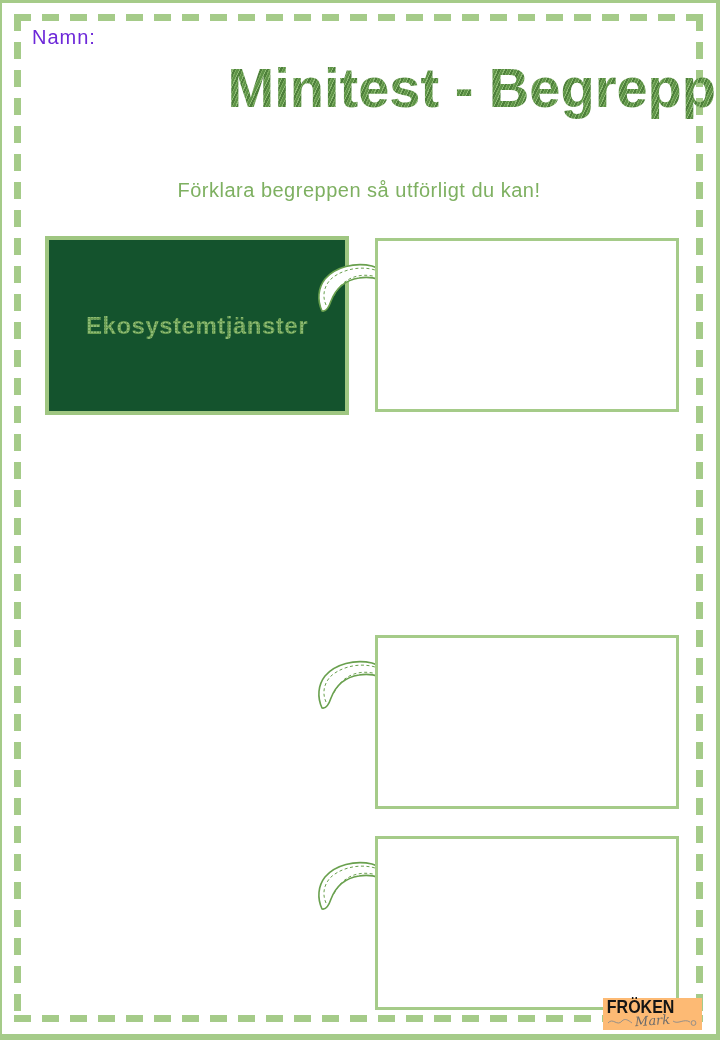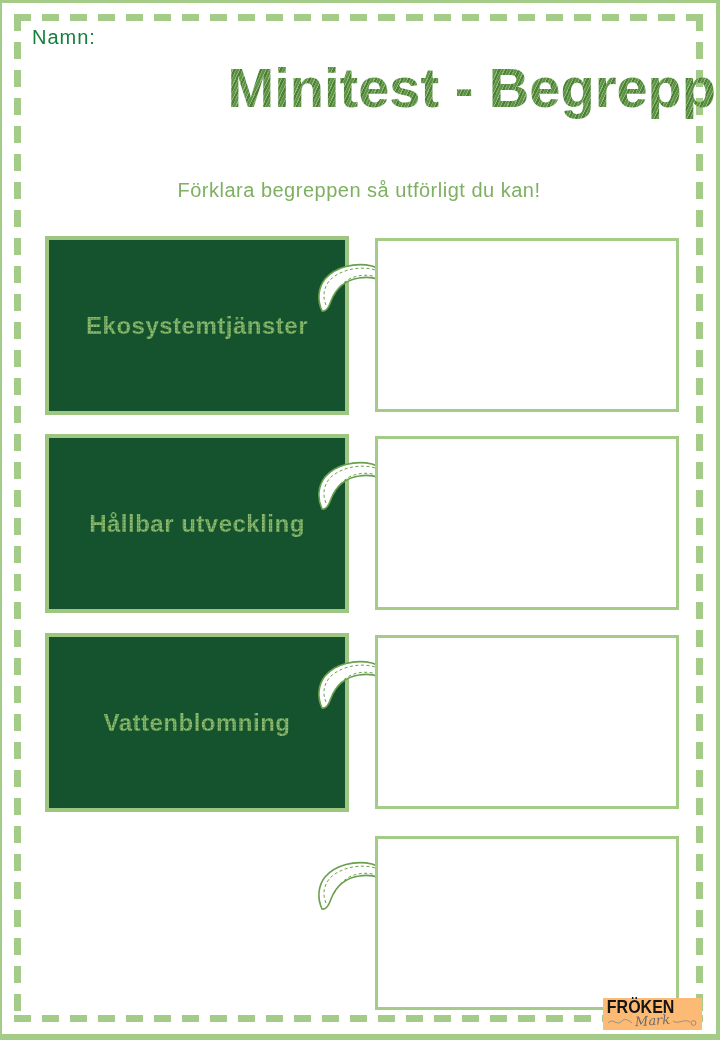--- a/index.html
+++ b/index.html
@@ -26,21 +26,21 @@
   .dash-top{top:11px;}
   .dash-bottom{bottom:12px;}
   .dash-v{top:11px;bottom:12px;width:7px;
     background:repeating-linear-gradient(180deg,var(--green-light) 0 17px,transparent 17px 28px);}
   .dash-left{left:12px;}
   .dash-right{right:13px;}
 
   .namn{
     position:absolute;top:23px;left:30px;
     font-size:20px;letter-spacing:1px;
-    color:#15803d;
+    color:#6d28d9;
   }
   .title{
     position:absolute;top:52px;left:0;width:100%;
     margin:0;text-align:right;
     font-size:56px;font-weight:bold;letter-spacing:0px;
     background:repeating-linear-gradient(115deg,#4e803b 0 2px,#79aa5e 2px 3px,#5e9347 3px 5px,#8cba73 5px 6px);
     -webkit-background-clip:text;background-clip:text;
     color:transparent;
   }
   .subtitle{
@@ -126,35 +126,22 @@
     <div class="term-box">
       <span class="term">Ekosystemtjänster</span>
     </div>
     <svg class="arrow" viewBox="0 0 100 54">
       <path d="M10,51 C5,40 6,28 13,19 C23,7 43,2 60,6 C67,8 72,11 76,14 L81,4 L97,23 L79,34 L81,26 C70,19 58,16 47,18 C34,20 24,28 19,41 C17,47 14,52 10,51 Z" fill="#ffffff" stroke="#69a04e" stroke-width="1.6" stroke-linejoin="round"></path>
       <path d="M14,45 C10,36 12,27 18,20 C27,11 44,6 59,9 C65,10 70,13 74,16 M80,9 L92,23 L80,30 M76,22 C66,16 55,14 46,16 C35,18 26,26 21,38" fill="none" stroke="#69a04e" stroke-width="1" stroke-dasharray="3 2.5"></path>
     </svg>
     <div class="answer-box"></div>
   </div>
 
-  <div class="row row-1">
-    <div class="term-box">
-      <span class="term">Hållbar utveckling</span>
-    </div>
-    <svg class="arrow" viewBox="0 0 100 54">
-      <path d="M10,51 C5,40 6,28 13,19 C23,7 43,2 60,6 C67,8 72,11 76,14 L81,4 L97,23 L79,34 L81,26 C70,19 58,16 47,18 C34,20 24,28 19,41 C17,47 14,52 10,51 Z" fill="#ffffff" stroke="#69a04e" stroke-width="1.6" stroke-linejoin="round"></path>
-      <path d="M14,45 C10,36 12,27 18,20 C27,11 44,6 59,9 C65,10 70,13 74,16 M80,9 L92,23 L80,30 M76,22 C66,16 55,14 46,16 C35,18 26,26 21,38" fill="none" stroke="#69a04e" stroke-width="1" stroke-dasharray="3 2.5"></path>
-    </svg>
-    <div class="answer-box"></div>
-  </div>
 
   <div class="row row-2">
-    <div class="term-box">
-      <span class="term">Vattenblomning</span>
-    </div>
     <svg class="arrow" viewBox="0 0 100 54">
       <path d="M10,51 C5,40 6,28 13,19 C23,7 43,2 60,6 C67,8 72,11 76,14 L81,4 L97,23 L79,34 L81,26 C70,19 58,16 47,18 C34,20 24,28 19,41 C17,47 14,52 10,51 Z" fill="#ffffff" stroke="#69a04e" stroke-width="1.6" stroke-linejoin="round"></path>
       <path d="M14,45 C10,36 12,27 18,20 C27,11 44,6 59,9 C65,10 70,13 74,16 M80,9 L92,23 L80,30 M76,22 C66,16 55,14 46,16 C35,18 26,26 21,38" fill="none" stroke="#69a04e" stroke-width="1" stroke-dasharray="3 2.5"></path>
     </svg>
     <div class="answer-box"></div>
   </div>
 
   <div class="row row-3">
     <svg class="arrow" viewBox="0 0 100 54">
       <path d="M10,51 C5,40 6,28 13,19 C23,7 43,2 60,6 C67,8 72,11 76,14 L81,4 L97,23 L79,34 L81,26 C70,19 58,16 47,18 C34,20 24,28 19,41 C17,47 14,52 10,51 Z" fill="#ffffff" stroke="#69a04e" stroke-width="1.6" stroke-linejoin="round"></path>

